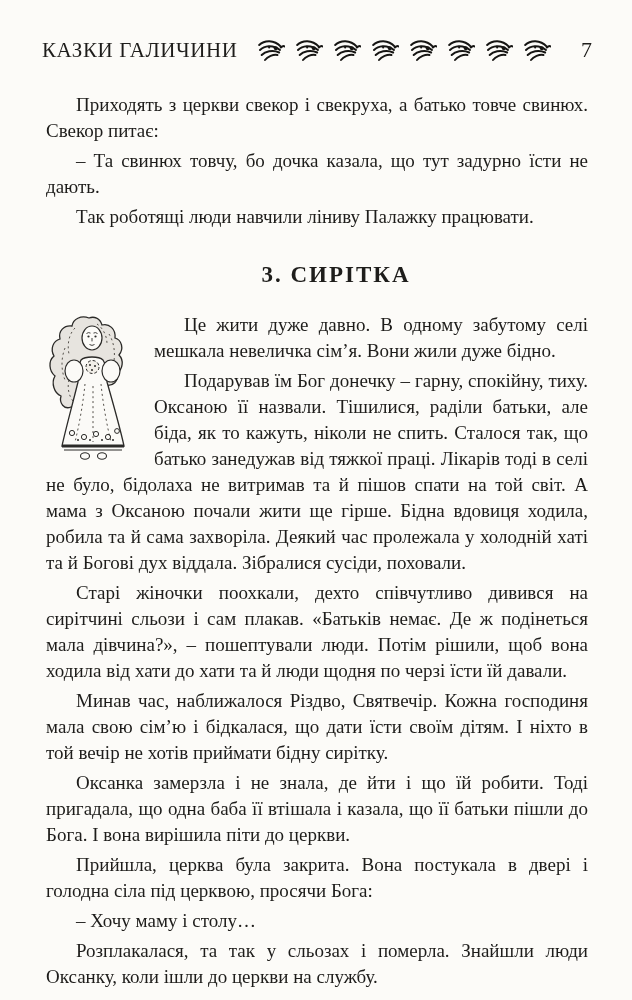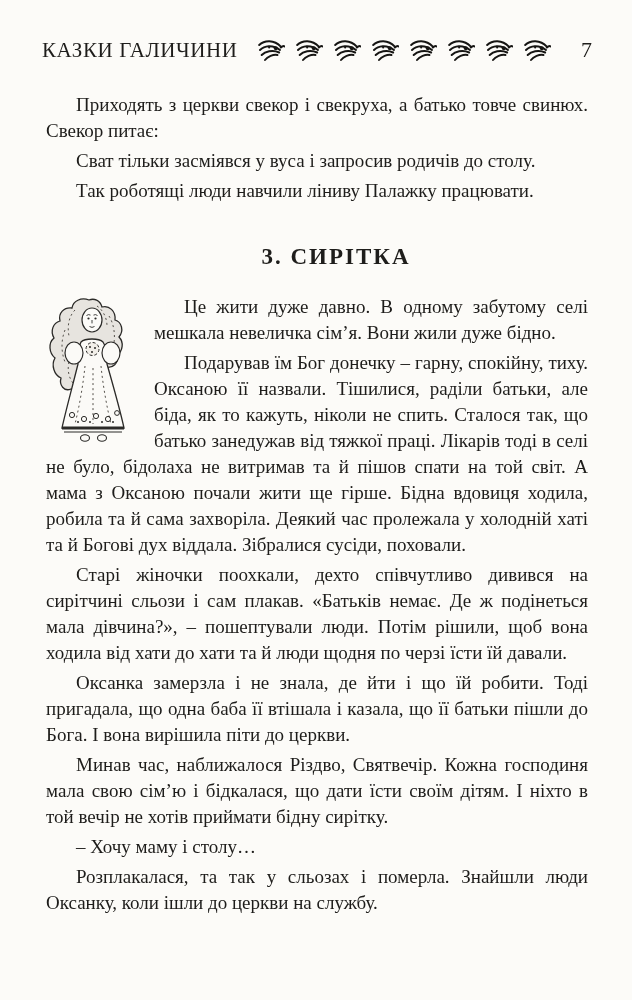--- a/index.html
+++ b/index.html
@@ -46,21 +46,21 @@
   
   .text-block p {
     margin: 4px;
     font-size: 19px;
     line-height: 26px;
     text-align: justify;
     text-indent: 30px;
   }
   
   .story-title {
-    margin: 40px 0 24px 0;
+    margin: 32px 0 24px 0;
     padding-left: 38px;
     font-size: 23px;
     font-weight: bold;
     letter-spacing: 2px;
     text-align: center;
   }
   
   .illustration {
     float: left;
     width: 98px;
@@ -165,21 +165,21 @@
         </g>
         <circle cx="25" cy="13" r="2.4" fill="#161513"></circle>
         <circle cx="17" cy="12" r="1.3" fill="#161513"></circle>
       </svg>
       </span>
     <span class="page-number">7</span>
   </div>
 
   <div class="text-block">
     <p>Приходять з церкви свекор і свекруха, а батько товче свинюх. Свекор питає:</p>
-    <p>Сват тільки засміявся у вуса і запросив родичів до столу.</p>
+    <p>– Та свинюх товчу, бо дочка казала, що тут задурно їсти не дають.</p>
     <p>Так роботящі люди навчили ліниву Палажку працювати.</p>
   </div>
 
   <h2 class="story-title">3. СИРІТКА</h2>
 
   <div class="text-block story-body">
 
     <div class="illustration">
       <svg viewBox="0 0 96 148">
 
@@ -236,20 +236,21 @@
         <path d="M19,136 L77,136" stroke="#2b2a28" stroke-width="1"></path>
 
         <ellipse cx="40" cy="142" rx="4.5" ry="3.2" fill="#fbfaf7" stroke="#2b2a28" stroke-width="1.1"></ellipse>
         <ellipse cx="57" cy="142" rx="4.5" ry="3.2" fill="#fbfaf7" stroke="#2b2a28" stroke-width="1.1"></ellipse>
       </svg>
     </div>
 
     <p>Це жити дуже давно. В одному забутому селі мешкала невеличка сім’я. Вони жили дуже бідно.</p>
     <p>Подарував їм Бог донечку – гарну, спокійну, тиху. Оксаною її назвали. Тішилися, раділи батьки, але біда, як то кажуть, ніколи не спить. Сталося так, що батько занедужав від тяжкої праці. Лікарів тоді в селі не було, бідолаха не витримав та й пішов спати на той світ. А мама з Оксаною почали жити ще гірше. Бідна вдовиця ходила, робила та й сама захворіла. Деякий час пролежала у холодній хаті та й Богові дух віддала. Зібралися сусіди, поховали.</p>
     <p>Старі жіночки поохкали, дехто співчутливо дивився на сирітчині сльози і сам плакав. «Батьків немає. Де ж подінеться мала дівчина?», – пошептували люди. Потім рішили, щоб вона ходила від хати до хати та й люди щодня по черзі їсти їй давали.</p>
+    <p>Минав час, наближалося Різдво, Святвечір. Кожна господиня мала свою сім’ю і бідкалася, що дати їсти своїм дітям. І ніхто в той вечір не хотів приймати бідну сирітку.</p>
     <p>Оксанка замерзла і не знала, де йти і що їй робити. Тоді пригадала, що одна баба її втішала і казала, що її батьки пішли до Бога. І вона вирішила піти до церкви.</p>
-    <p>Минав час, наближалося Різдво, Святвечір. Кожна господиня мала свою сім’ю і бідкалася, що дати їсти своїм дітям. І ніхто в той вечір не хотів приймати бідну сирітку.</p>
+    <p>Прийшла, церква була закрита. Вона постукала в двері і голодна сіла під церквою, просячи Бога:</p>
     <p>– Хочу маму і столу…</p>
     <p>Розплакалася, та так у сльозах і померла. Знайшли люди Оксанку, коли ішли до церкви на службу.</p>
 
   </div>
 
 </div>
 
 </body></html>

